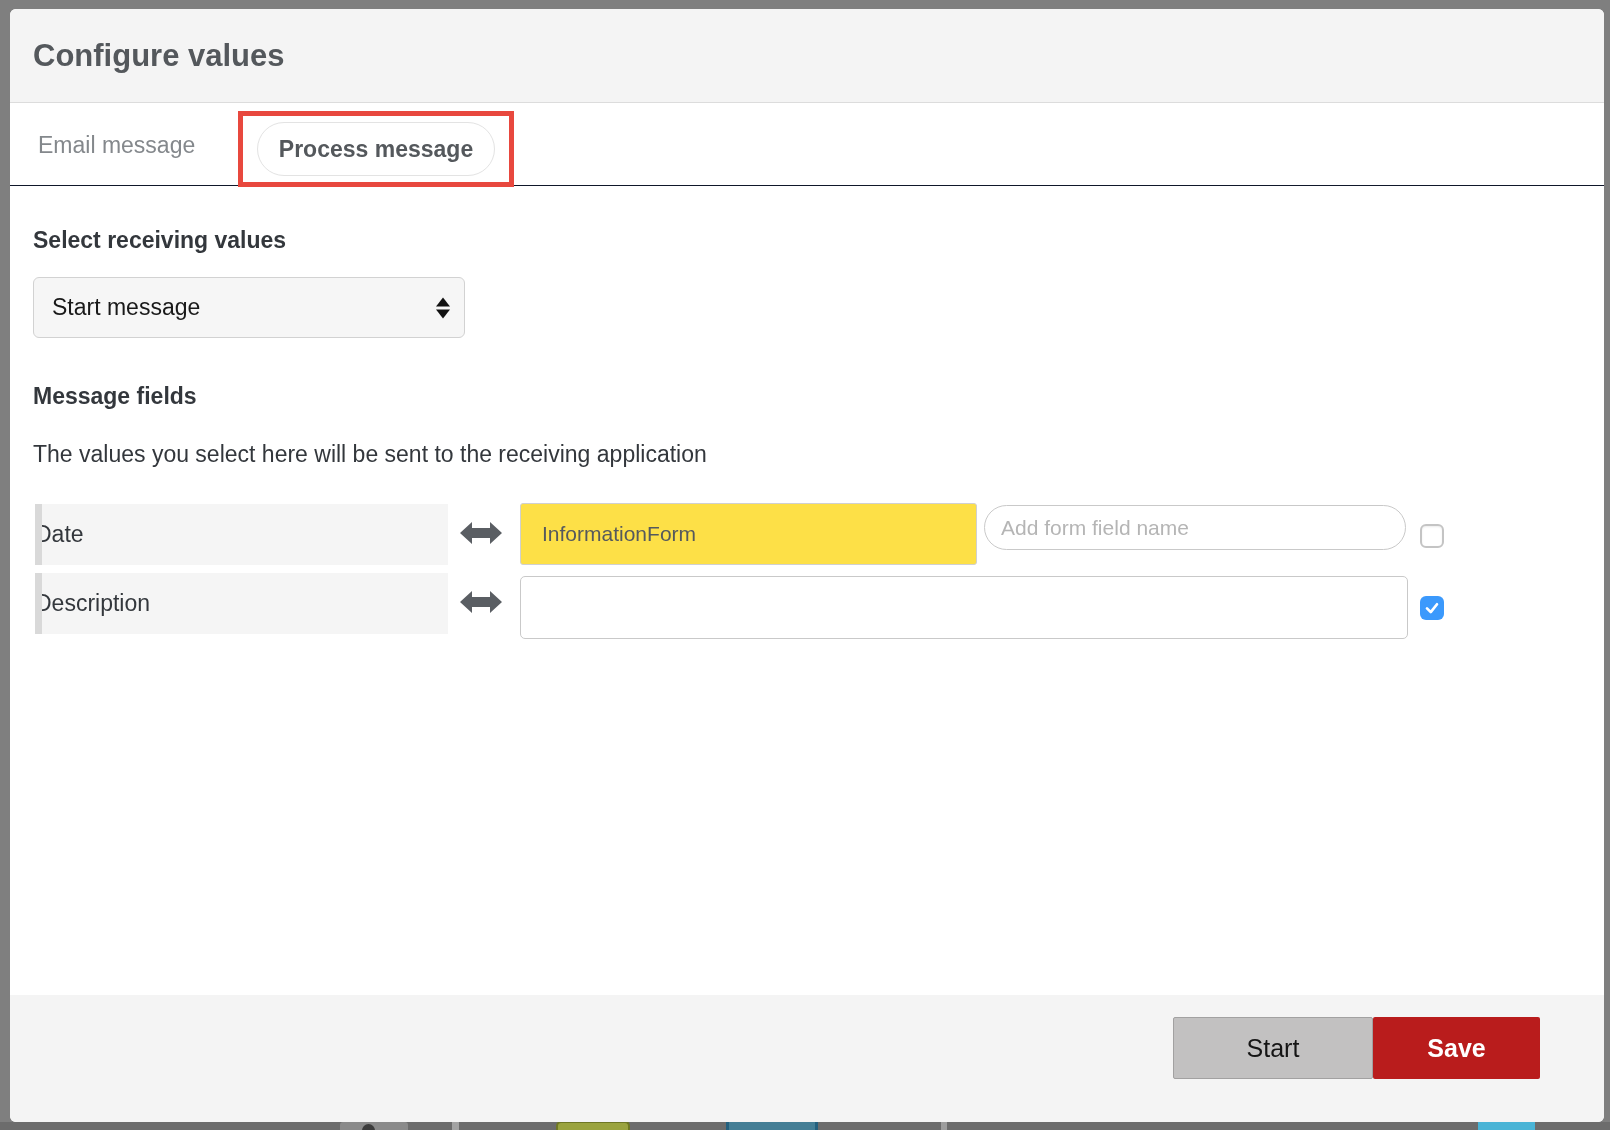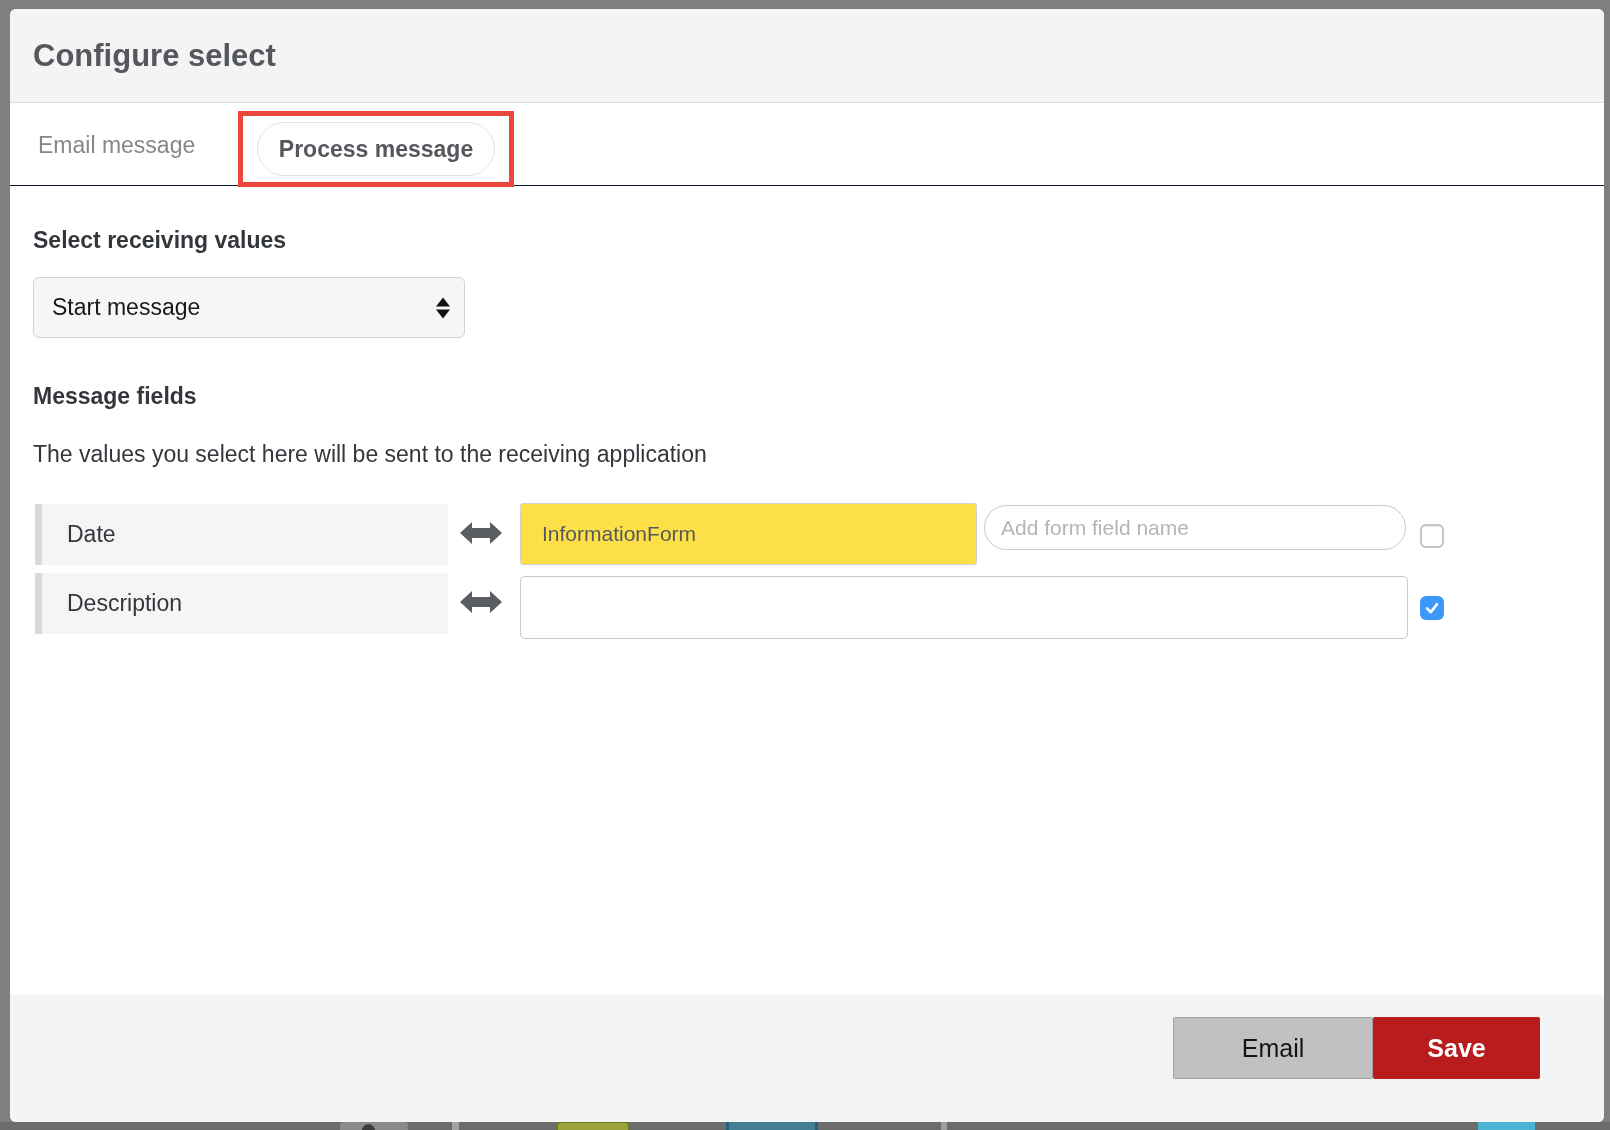--- a/index.html
+++ b/index.html
@@ -70,21 +70,21 @@
   .select-spinner {
     position:absolute; right:14px; top:50%; transform:translateY(-50%);
     display:flex; flex-direction:column; align-items:center; gap:3px;
   }
   .tri-up   { width:0; height:0; border-left:7px solid transparent; border-right:7px solid transparent; border-bottom:9px solid #111; }
   .tri-down { width:0; height:0; border-left:7px solid transparent; border-right:7px solid transparent; border-top:9px solid #111; }
 
   .row-label {
     position:absolute; left:25px; width:413px; height:61px;
     background:#f5f5f5;
-    display:flex; align-items:center; padding-left:32px;
+    display:flex; align-items:center; 
     font-size:23px; color:#33373c;
   }
   .row-label .drag-handle {
     position:absolute; left:0; top:0; width:7px; height:100%;
     background:#d9d9d9; cursor:grab;
   }
   .row1-label { top:495px; }
   .row2-label { top:564px; }
 
   .map-arrow { position:absolute; width:44px; height:30px; }
@@ -151,21 +151,21 @@
   <div class="bg-shape bg-circle"></div>
   <div class="bg-shape bg-line1"></div>
   <div class="bg-shape bg-gate"></div>
   <div class="bg-shape bg-teal"></div>
   <div class="bg-shape bg-line2"></div>
   <div class="bg-shape bg-blue"></div>
 
   <div class="modal">
 
     <div class="modal-header">
-      <div class="modal-title">Configure select</div>
+      <div class="modal-title">Configure values</div>
     </div>
 
     <div class="tab-bar">
       <div class="tab-email">Email message</div>
       <div class="annotation">
         <div class="tab-process">Process message</div>
       </div>
     </div>
 
     <div class="section-heading h-receiving">Select receiving values</div>
@@ -202,18 +202,18 @@
       <path d="M1 15 L13 4 L13 10 L31 10 L31 4 L43 15 L31 26 L31 20 L13 20 L13 26 Z" fill="#5a5e63"></path>
     </svg>
     <input class="text-input input2" type="text" style="">
     <div class="checkbox cb-checked">
       <svg width="20" height="20" viewBox="0 0 24 24">
         <path d="M6 12.5 L10.5 17 L18 7.5" stroke="#ffffff" stroke-width="3.2" fill="none" stroke-linecap="round" stroke-linejoin="round"></path>
       </svg>
     </div>
 
     <div class="modal-footer">
-      <div class="btn btn-cancel">Email</div>
+      <div class="btn btn-cancel">Start</div>
       <div class="btn btn-save">Save</div>
     </div>
 
   </div>
 </div>
 
 </body></html>

